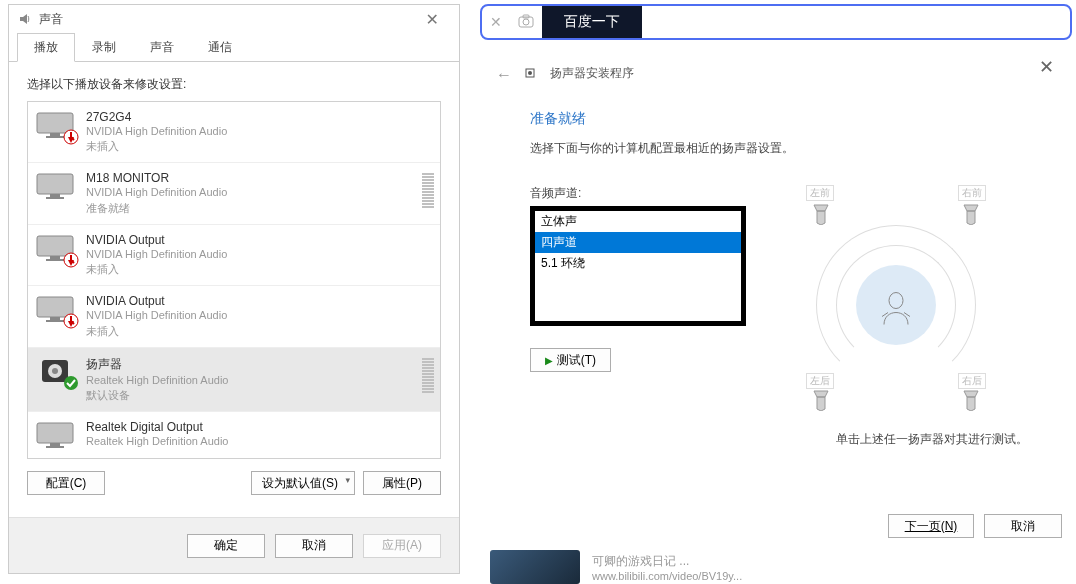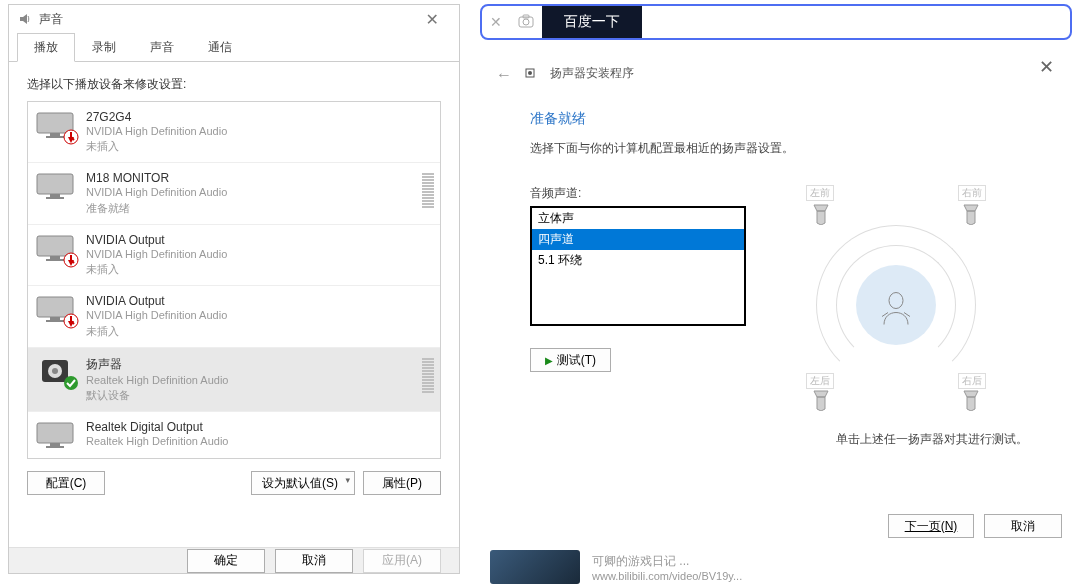--- a/index.html
+++ b/index.html
@@ -26,21 +26,21 @@
 .badge { position: absolute; right: -3px; bottom: -3px; width: 16px; height: 16px; }
 .devinfo { flex: 1; }
 .devname { font-size: 12px; color: #333; }
 .devdesc { font-size: 11px; color: #999; line-height: 1.4; }
 .devstat { font-size: 11px; color: #999; }
 .lvlmeter { width: 12px; display: flex; flex-direction: column; gap: 1px; margin-left: auto; padding-top: 2px; }
 .lvl { height: 2px; background: #c0c0c0; }
 
 .btn-row1 { display: flex; gap: 8px; padding: 12px 18px 6px; }
 .btn-row1 .spacer { flex: 1; }
-.btn-row2 { display: flex; gap: 10px; padding: 6px 18px; justify-content: flex-end; background: #f0f0f0; border-top: 1px solid #e0e0e0; position: absolute; bottom: 0; left: 0; right: 0; height: 26px; align-items: center; }
+.btn-row2 { display: flex; gap: 10px; padding: 6px 18px; justify-content: flex-end; background: #f0f0f0; border-top: 1px solid #e0e0e0; position: absolute; bottom: 0; left: 0; right: 0; height: 56px; align-items: center; }
 .btn { min-width: 78px; height: 24px; font-size: 12px; background: #fdfdfd; border: 1px solid #adadad; cursor: pointer; padding: 0 10px; }
 .btn.drop { padding-right: 16px; position: relative; }
 .btn.drop::after { content: "▾"; position: absolute; right: 4px; font-size: 9px; color: #666; }
 .btn:disabled { color: #aaa; border-color: #d4d4d4; }
 
 
 .right { position: absolute; left: 472px; top: 0; width: 604px; height: 584px; }
 .searchbar { display: flex; align-items: center; border: 2px solid #4e6ef2; border-radius: 8px; height: 36px; margin: 4px 4px 0 8px; overflow: hidden; }
 .searchin { flex: 1; border: none; outline: none; font-size: 14px; padding: 0 12px; color: #666; }
 .search-ico { padding: 0 8px; font-size: 14px; color: #aaa; cursor: pointer; }
@@ -48,21 +48,21 @@
 
 .wiz-close { position: absolute; right: 22px; top: 56px; font-size: 18px; color: #666; cursor: pointer; }
 .wizard { position: relative; padding: 24px 24px 0 24px; }
 .wiz-head { display: flex; align-items: center; gap: 12px; font-size: 12px; color: #555; }
 .back-arrow { color: #999; font-size: 16px; cursor: pointer; }
 .wiz-title { font-size: 14px; color: #2d76c8; margin: 28px 0 12px 34px; }
 .wiz-sub { font-size: 12px; color: #444; margin-left: 34px; }
 .wiz-body { display: flex; margin-top: 28px; margin-left: 34px; gap: 30px; }
 .channels { }
 .chlabel { font-size: 12px; color: #444; margin-bottom: 4px; display: block; }
-.chlist { width: 216px; height: 120px; border: 2px solid #000000; background: #fff; font-size: 12px; }
+.chlist { width: 216px; height: 120px; border: 5px solid #000000; background: #fff; font-size: 12px; }
 .chopt { padding: 2px 6px; cursor: pointer; }
 .chopt.sel { background: #0078d7; color: #fff; }
 .test-btn { margin-top: 22px; height: 24px; font-size: 12px; background: #fdfdfd; border: 1px solid #adadad; cursor: pointer; padding: 0 14px; display: inline-flex; align-items: center; gap: 4px; }
 .play-tri { color: #1a8a1a; font-size: 10px; }
 
 .speakermap { position: relative; width: 240px; height: 240px; }
 .splabel-tag { position: absolute; font-size: 10px; color: #bbb; border: 1px solid #ddd; padding: 0px 3px; background: #fff; }
 .spk-ico { position: absolute; width: 22px; height: 22px; }
 .arc { position: absolute; border: 1px solid #ddd; border-radius: 50%; border-bottom-color: transparent; }
 .listener { position: absolute; left: 50%; top: 50%; transform: translate(-50%, -42%); }

